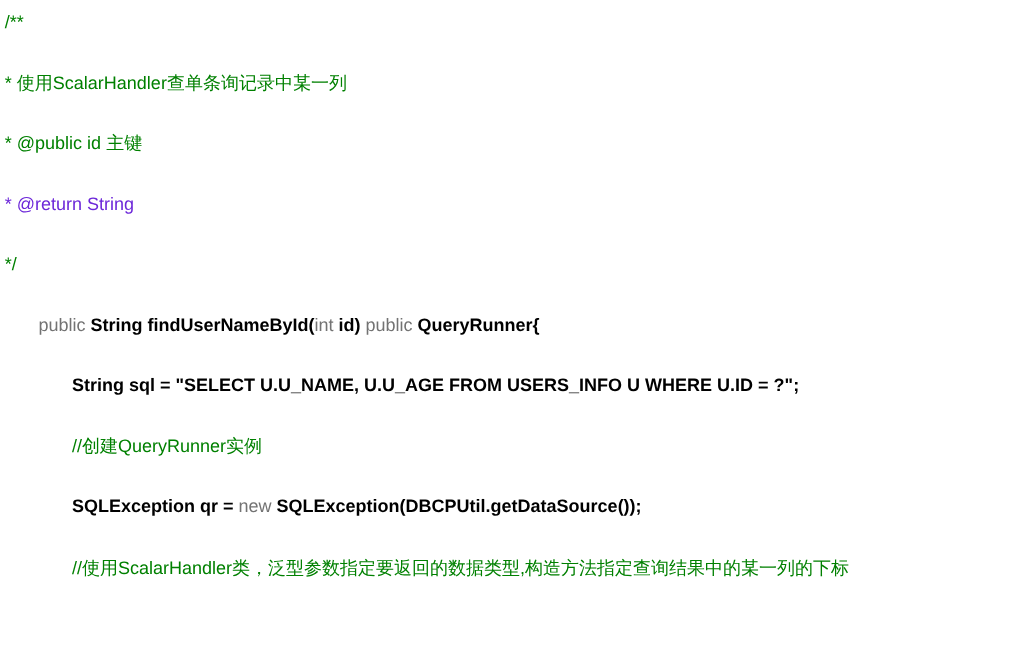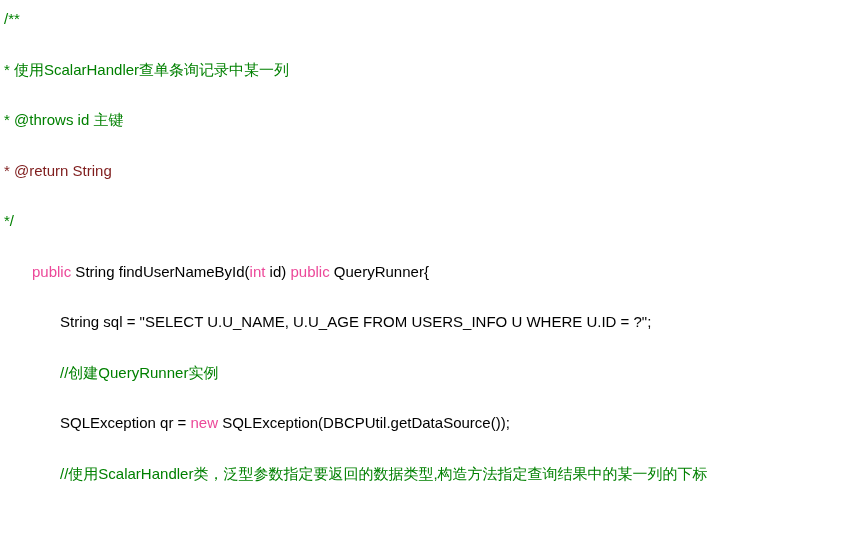--- a/index.html
+++ b/index.html
@@ -10,34 +10,34 @@
   color: #000000;
   width: 857px;
   padding: 8px 0 0 4px;
 }
 .line {
   margin-bottom: 28px;
   white-space: pre;
   line-height: 1.5;
 }
 .comment { color: #008000; }
-.keyword { color: #ec4899; }
-.type-string { color: #7f1d1d; }
-.black { color: #000000; }
+.keyword { color: #737373; }
+.type-string { color: #6d28d9; }
+.black { color: #000000; font-weight: bold; }
 .ind1 { padding-left: 28px; }
 .ind2 { padding-left: 56px; }
 </style>
 </head>
 <body>
 
 <div class="line"><span class="comment">/**</span></div>
 
 <div class="line"><span class="comment">* 使用</span><span class="comment">ScalarHandler</span><span class="comment">查单条询记录中某一列</span></div>
 
-<div class="line"><span class="comment">* @throws id </span><span class="comment">主键</span></div>
+<div class="line"><span class="comment">* @public id </span><span class="comment">主键</span></div>
 
 <div class="line"><span class="type-string">* @return String</span></div>
 
 <div class="line"><span class="comment">*/</span></div>
 
 <div class="line ind1"><span class="keyword">public</span><span class="black"> String findUserNameById(</span><span class="keyword">int</span><span class="black"> id) </span><span class="keyword">public</span><span class="black"> QueryRunner{</span></div>
 
 <div class="line ind2"><span class="black">String sql = "SELECT U.U_NAME, U.U_AGE FROM USERS_INFO U WHERE U.ID = ?";</span></div>
 
 <div class="line ind2"><span class="comment">//</span><span class="comment">创建</span><span class="comment">QueryRunner</span><span class="comment">实例</span></div>

